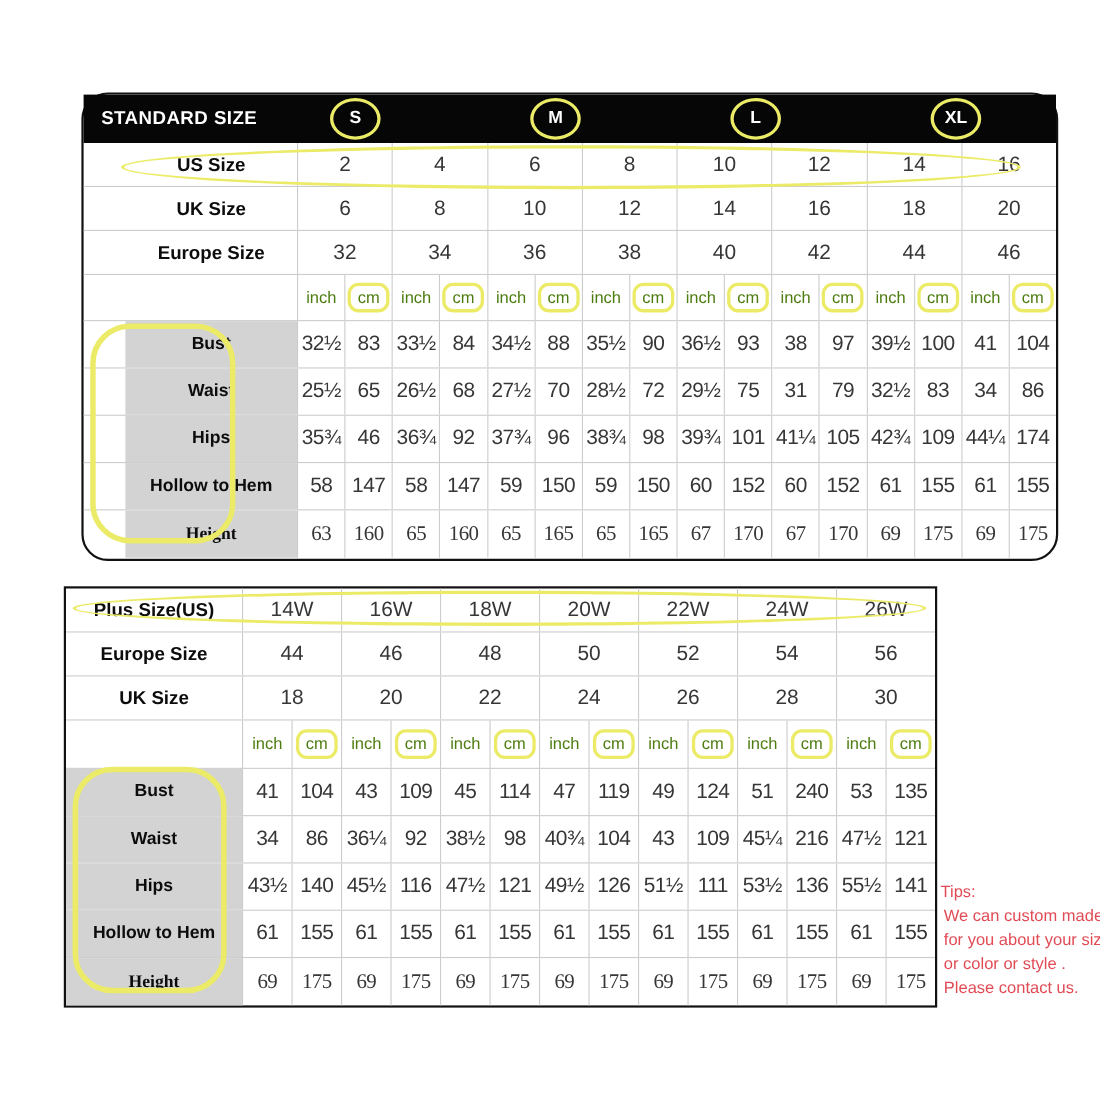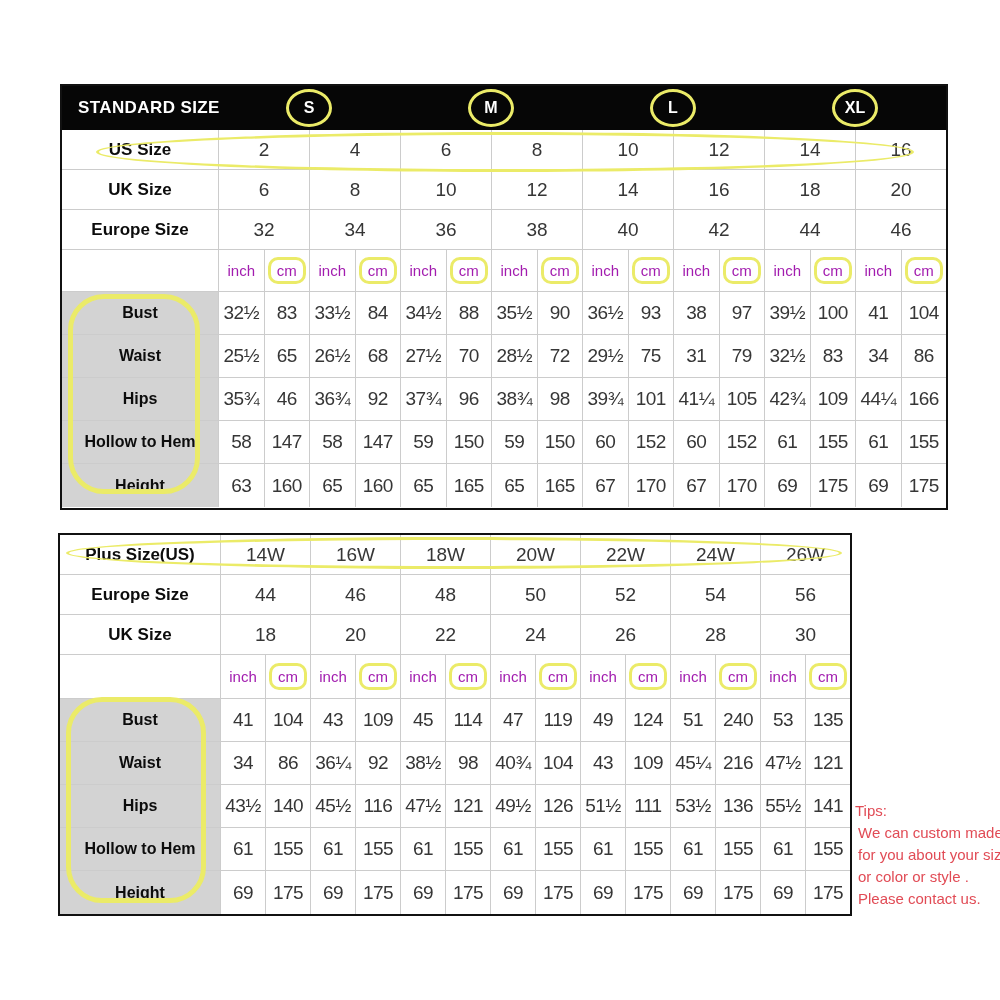--- a/index.html
+++ b/index.html
@@ -1,45 +1,45 @@
 <!DOCTYPE html>
 <html><head>
 <meta charset="utf-8">
 <style>
   :root{ --yellow:#ebeb68; --grid:#cccccc; --gray:#d3d3d3; --red:#e14b55; }
   *{box-sizing:border-box;margin:0;padding:0;}
   body{background:#ffffff;}
   .page{position:relative;width:1000px;height:1000px;background:#fff;overflow:hidden;
         font-family:"Liberation Sans",sans-serif;}
   .tbl{position:absolute;border:2px solid #111;background:#fff;}
-  .tbl1{left:60px;top:84px;width:888px;height:426px;}
+  .tbl1{left:74px;top:84px;width:888px;height:426px;border-radius:24px;}
   .tbl2{left:58px;top:533px;width:794px;height:383px;}
 
   .hdr{height:44px;background:#060606;display:grid;
        grid-template-columns:156px repeat(16,1fr);align-items:center;}
   .hdr-title{grid-column:1;padding-left:16px;color:#fff;font-weight:700;
              font-size:17px;letter-spacing:.4px;white-space:nowrap;}
   .circle{justify-self:center;width:46px;height:38px;border:3px solid var(--yellow);
           border-radius:50%;display:flex;align-items:center;justify-content:center;
           color:#fff;font-weight:700;font-size:16px;}
 
-  .tbl1 .row{display:grid;grid-template-columns:156px repeat(16,1fr);}
+  .tbl1 .row{display:grid;grid-template-columns:156px repeat(16,1fr);padding-left:38px;}
   .tbl2 .row{display:grid;grid-template-columns:160px repeat(14,1fr);text-align:center;}
   .row{border-bottom:1px solid var(--grid);}
-  .rows .row:last-child{border-bottom:none;}
+  .rows .row:last-child{border-bottom:none;font-family:Liberation Serif, serif;}
   .size-row{height:40px;}
   .tbl1 .unit-row{height:42px;}
   .tbl2 .unit-row{height:44px;}
   .m-row{height:43px;}
 
   .cell{display:flex;align-items:center;justify-content:center;font-size:19px;
         color:#363636;border-left:1px solid var(--grid);overflow:hidden;}
   .cell.label{border-left:none;font-weight:700;font-size:17px;color:#0c0c0c;}
   .v2{grid-column:span 2;}
-  .cell.u{font-size:15px;color:#a21caf;}
+  .cell.u{font-size:15px;color:#4d7c0f;}
   .cmbox{display:inline-block;padding:2px 6px;border:3px solid var(--yellow);
          border-radius:10px;}
   .m-row .cell.label{background:var(--gray);font-size:16px;}
   .cell.m{letter-spacing:-0.5px;}
 
   .ov{position:absolute;pointer-events:none;}
   .us-ellipse{left:34px;top:46px;width:818px;height:40px;
               border:3px solid var(--yellow);border-radius:50%;}
   .t1-labels-rect{left:6px;top:208px;width:132px;height:200px;
                   border:5px solid var(--yellow);border-radius:36px;}
@@ -183,21 +183,21 @@
           <div class="cell m">96</div>
           <div class="cell m">38¾</div>
           <div class="cell m">98</div>
           <div class="cell m">39¾</div>
           <div class="cell m">101</div>
           <div class="cell m">41¼</div>
           <div class="cell m">105</div>
           <div class="cell m">42¾</div>
           <div class="cell m">109</div>
           <div class="cell m">44¼</div>
-          <div class="cell m">166</div>
+          <div class="cell m">174</div>
         </div>
         <div class="row m-row">
           <div class="cell label">Hollow to Hem</div>
           <div class="cell m">58</div>
           <div class="cell m">147</div>
           <div class="cell m">58</div>
           <div class="cell m">147</div>
           <div class="cell m">59</div>
           <div class="cell m">150</div>
           <div class="cell m">59</div>

